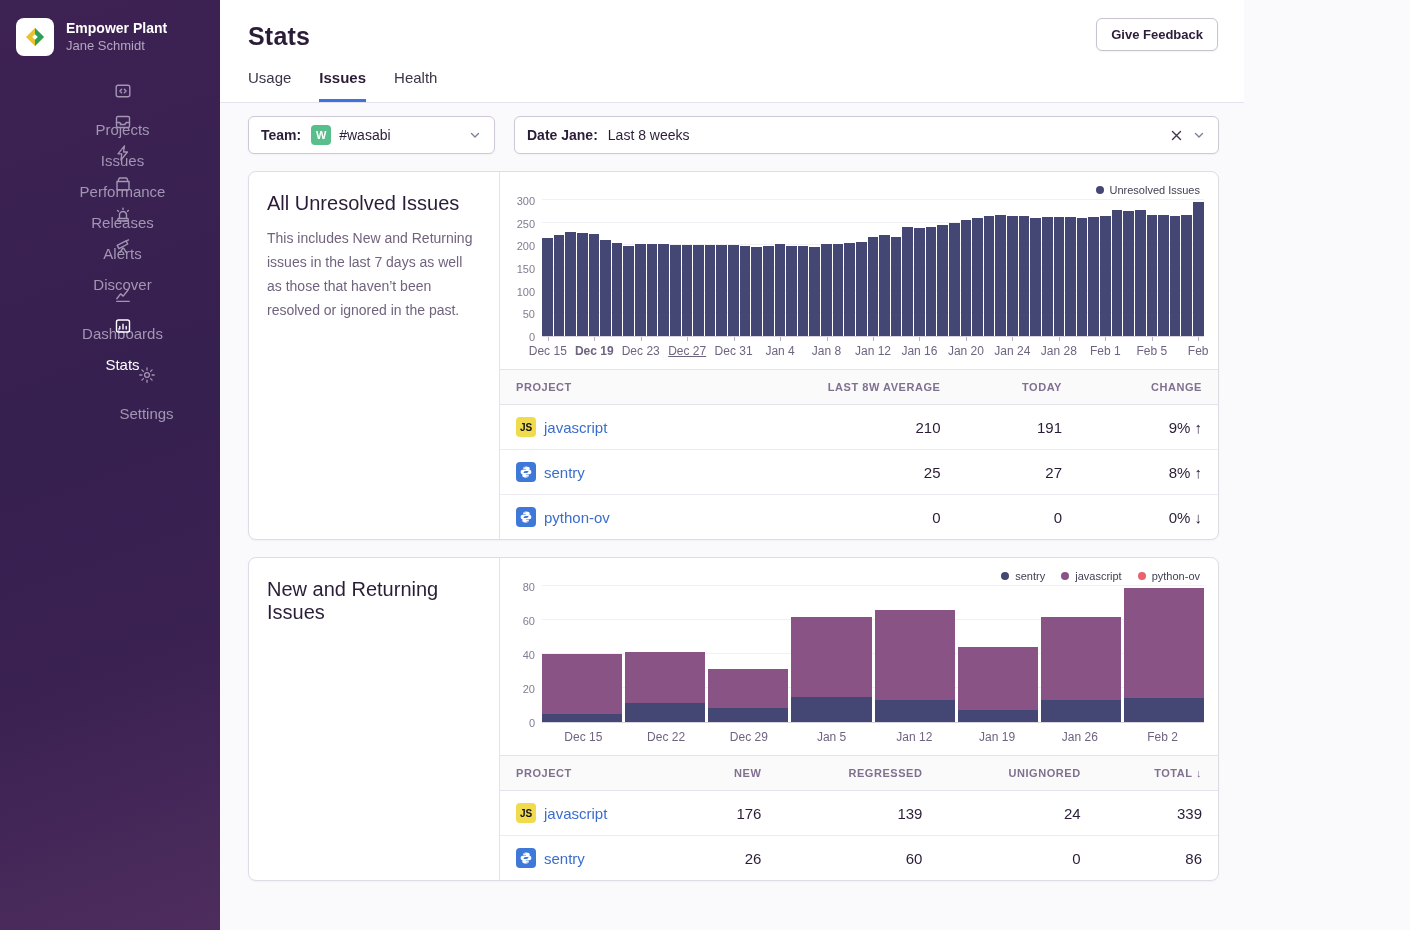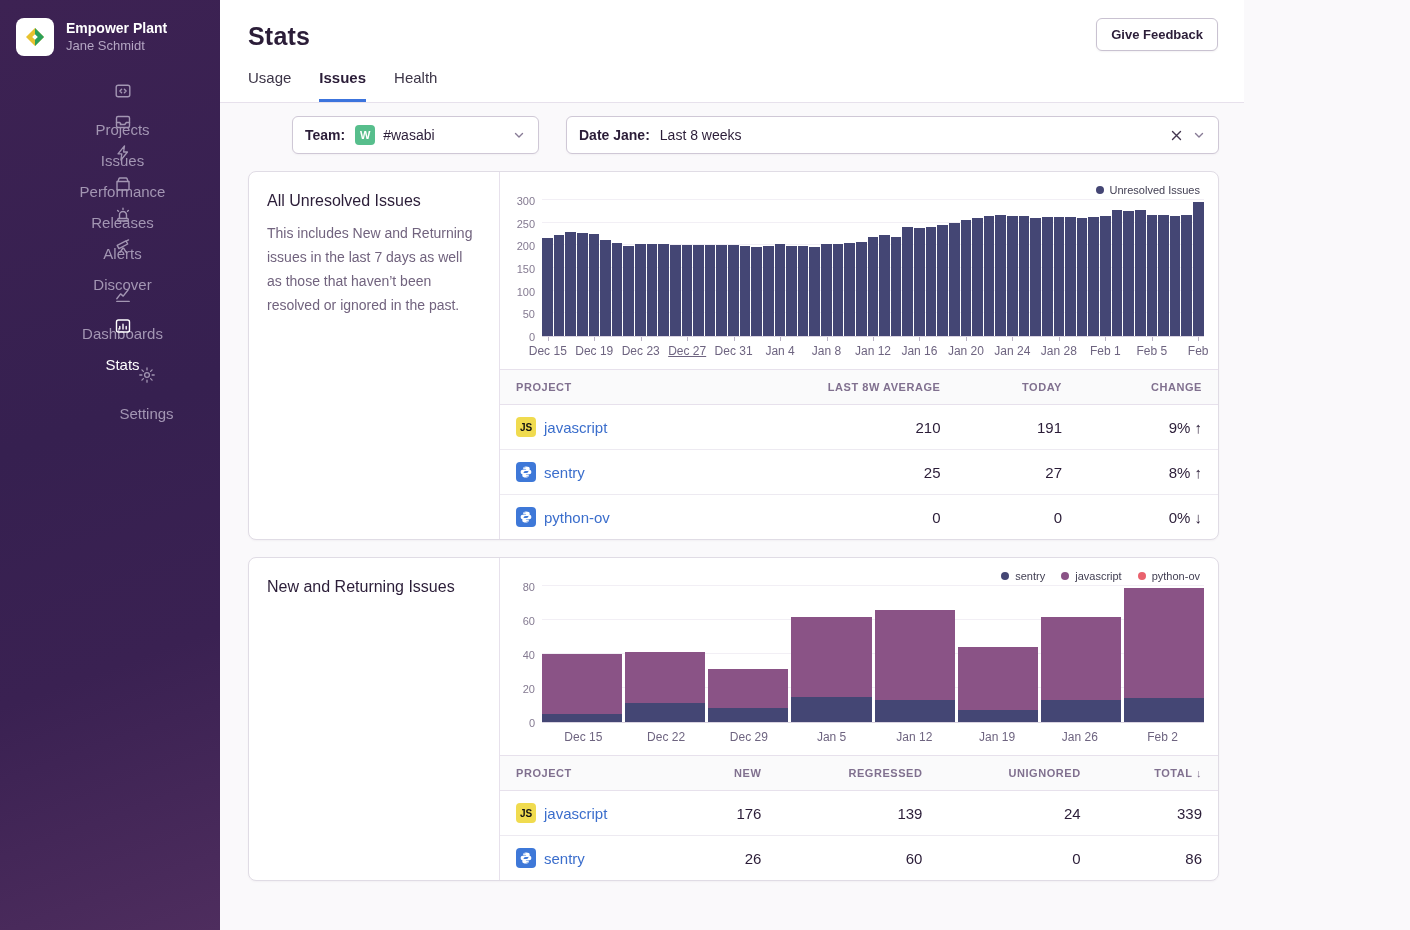--- a/index.html
+++ b/index.html
@@ -54,21 +54,21 @@
   .tabs { display: flex; gap: 28px; margin-top: 18px; }
   .tab {
     font-size: 15px; color: #3c3547; padding-bottom: 13px; cursor: pointer;
     border-bottom: 3px solid transparent;
   }
   .tab.active { border-bottom-color: #3c74dd; font-weight: bold; color: #2b1d38; }
 
   .content { flex: 1; padding: 13px 25px 0 28px; overflow: hidden; }
 
   
-  .filter-bar { display: flex; gap: 27px; margin-left: 44px; }
+  .filter-bar { display: flex; gap: 19px; }
   .filter-control {
     background: #fff; border: 1px solid #cfc8d6; border-radius: 6px;
     height: 38px; display: flex; align-items: center; padding: 0 12px;
     font-size: 14px; cursor: pointer; box-shadow: 0 1px 2px rgba(43,29,56,0.04);
   }
   .filter-team { width: 247px; flex-shrink: 0; }
   .filter-date { flex: 1; }
   .filter-label { font-weight: bold; color: #2b1d38; margin-right: 10px; }
   .team-avatar {
     width: 20px; height: 20px; border-radius: 4px; margin-right: 8px;
@@ -79,21 +79,21 @@
   .filter-spacer { margin-left: auto; }
   .icon-btn { display: flex; align-items: center; justify-content: center; width: 20px; height: 20px; color: #43364f; }
   .chevron { color: #887b96; margin-left: 6px; display: flex; align-items: center; }
 
   
   .panel {
     margin-top: 17px; background: #fff; border: 1px solid #e0dce5; border-radius: 8px;
     display: flex; overflow: hidden; box-shadow: 0 1px 2px rgba(43,29,56,0.04);
   }
   .panel-desc { width: 251px; flex-shrink: 0; border-right: 1px solid #e7e1ec; padding: 20px 20px 20px 18px; }
-  .panel-title { font-size: 16px; color: #2b1d38; margin-bottom: 11px; font-weight: normal; }
+  .panel-title { font-size: 20px; color: #2b1d38; margin-bottom: 11px; font-weight: normal; }
   .panel-text { font-size: 14px; color: #71637e; line-height: 1.72; }
   .panel-main { flex: 1; min-width: 0; display: flex; flex-direction: column; }
 
   .chart-area { padding: 9px 14px 0 6px; }
   .legend { display: flex; justify-content: flex-end; gap: 16px; height: 18px; align-items: center; padding-right: 4px; }
   .legend-item { display: flex; align-items: center; gap: 6px; font-size: 11px; color: #434054; cursor: pointer; }
   .legend-dot { width: 8px; height: 8px; border-radius: 50%; }
   .chart { display: flex; margin-top: 2px; }
   .y-axis { width: 36px; position: relative; height: 136px; flex-shrink: 0; }
   .y-axis span { position: absolute; right: 7px; font-size: 11px; color: #847a91; }
@@ -370,21 +370,21 @@
                       <div class="bar" style="background: rgb(68, 70, 116); height: 89.6667%;"></div>
                       <div class="bar" style="background: rgb(68, 70, 116); height: 89%;"></div>
                       <div class="bar" style="background: rgb(68, 70, 116); height: 89.6667%;"></div>
                       <div class="bar" style="background: rgb(68, 70, 116); height: 99%;"></div>
                     </div>
                   </div>
                   <div class="x-labels">
                     <span class="x-tick" style="left: 0.877193%;"></span>
                     <span class="x-label" style="left: 0.877193%;">Dec 15</span>
                     <span class="x-tick" style="left: 7.89474%;"></span>
-                    <span class="x-label" style="left: 7.89474%;">Dec 19</span>
+                    <span class="x-label" style="left: 7.89474%; font-weight: bold;">Dec 19</span>
                     <span class="x-tick" style="left: 14.9123%;"></span>
                     <span class="x-label" style="left: 14.9123%;">Dec 23</span>
                     <span class="x-tick" style="left: 21.9298%;"></span>
                     <span class="x-label" style="left: 21.9298%; text-decoration: underline;">Dec 27</span>
                     <span class="x-tick" style="left: 28.9474%;"></span>
                     <span class="x-label" style="left: 28.9474%;">Dec 31</span>
                     <span class="x-tick" style="left: 35.9649%;"></span>
                     <span class="x-label" style="left: 35.9649%;">Jan 4</span>
                     <span class="x-tick" style="left: 42.9825%;"></span>
                     <span class="x-label" style="left: 42.9825%;">Jan 8</span>

